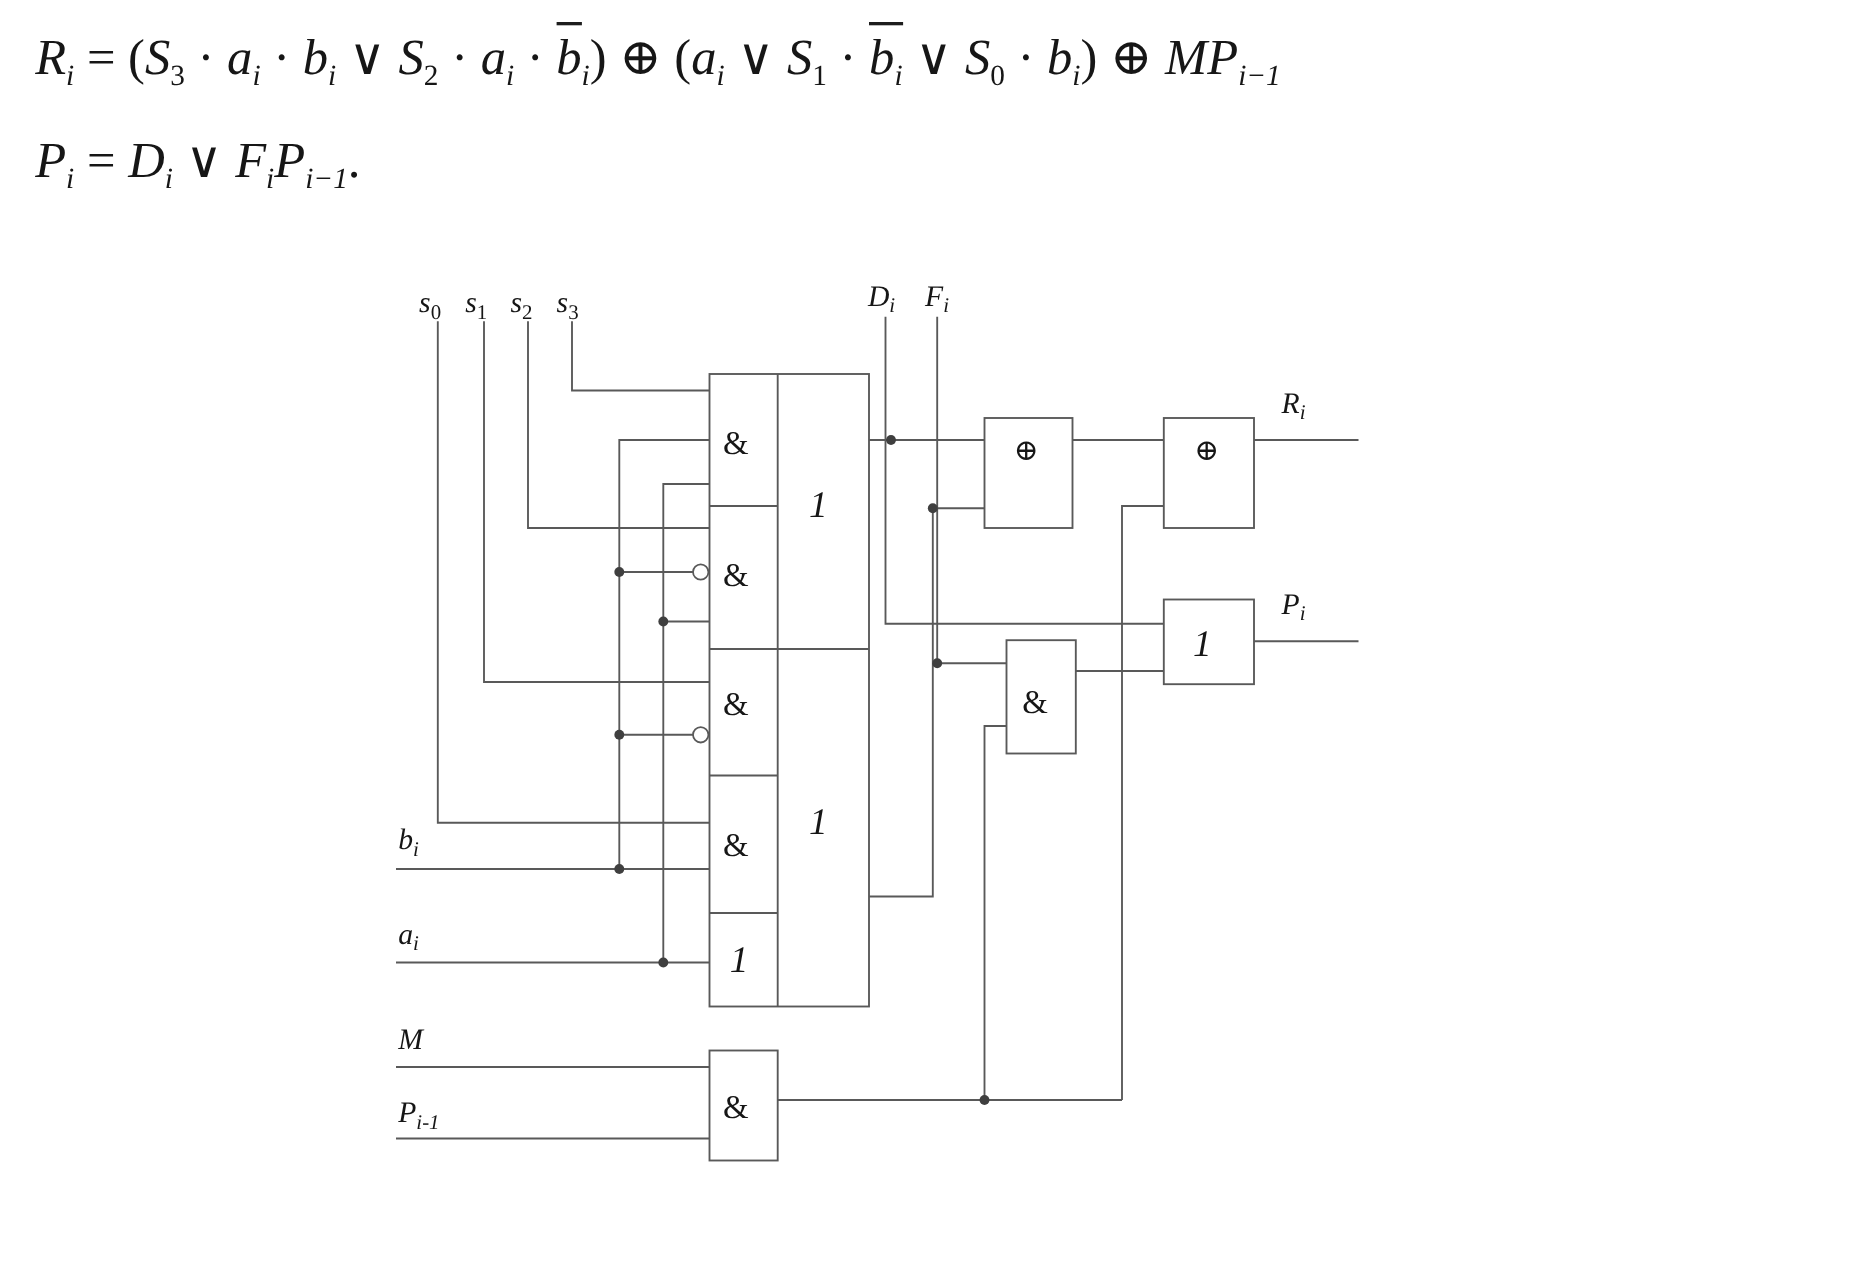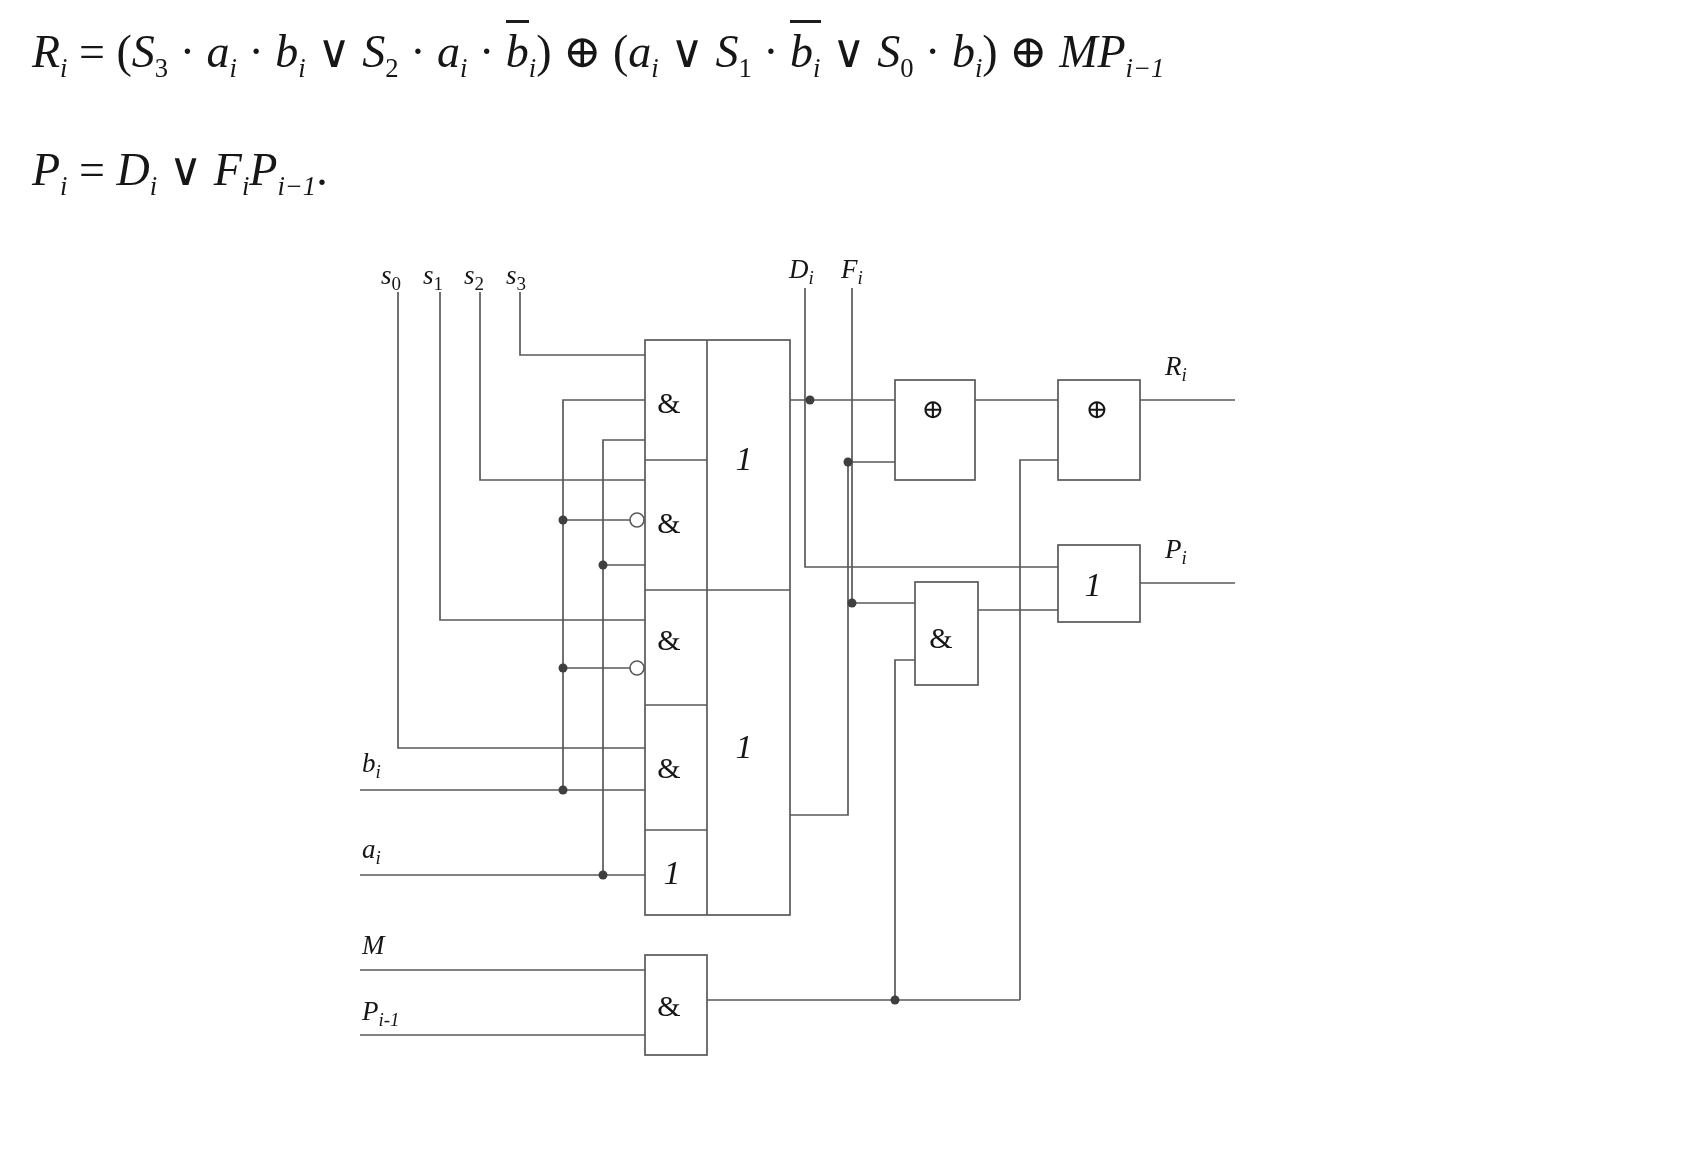--- a/index.html
+++ b/index.html
@@ -4,21 +4,21 @@
 <style>
   html,body{margin:0;padding:0;background:#ffffff;}
   body{width:1690px;height:1155px;overflow:hidden;
        font-family:"Liberation Serif","DejaVu Serif",serif;}
   #stage{position:relative;width:1690px;height:1155px;}
 
   
   .formula{position:absolute;left:32px;color:#161616;font-size:46px;white-space:normal;
            font-family:"Liberation Serif","DejaVu Serif","DejaVu Sans",serif;}
   #formula1{top:20px;}
-  #formula2{top:118px;margin-top:24px;}
+  #formula2{top:118px;}
   .v{font-style:italic;}
   .o{font-style:normal;}
   .formula sub{font-size:0.58em;line-height:0;}
   sub.si{font-style:italic;}
   sub.sn{font-style:normal;}
   .ov{display:inline-block;border-top:3px solid #1d1d1d;padding-top:2px;}
 
   
   #diagram{position:absolute;left:0;top:0;}
   .wire{fill:none;stroke:#595959;stroke-width:1.7;}

